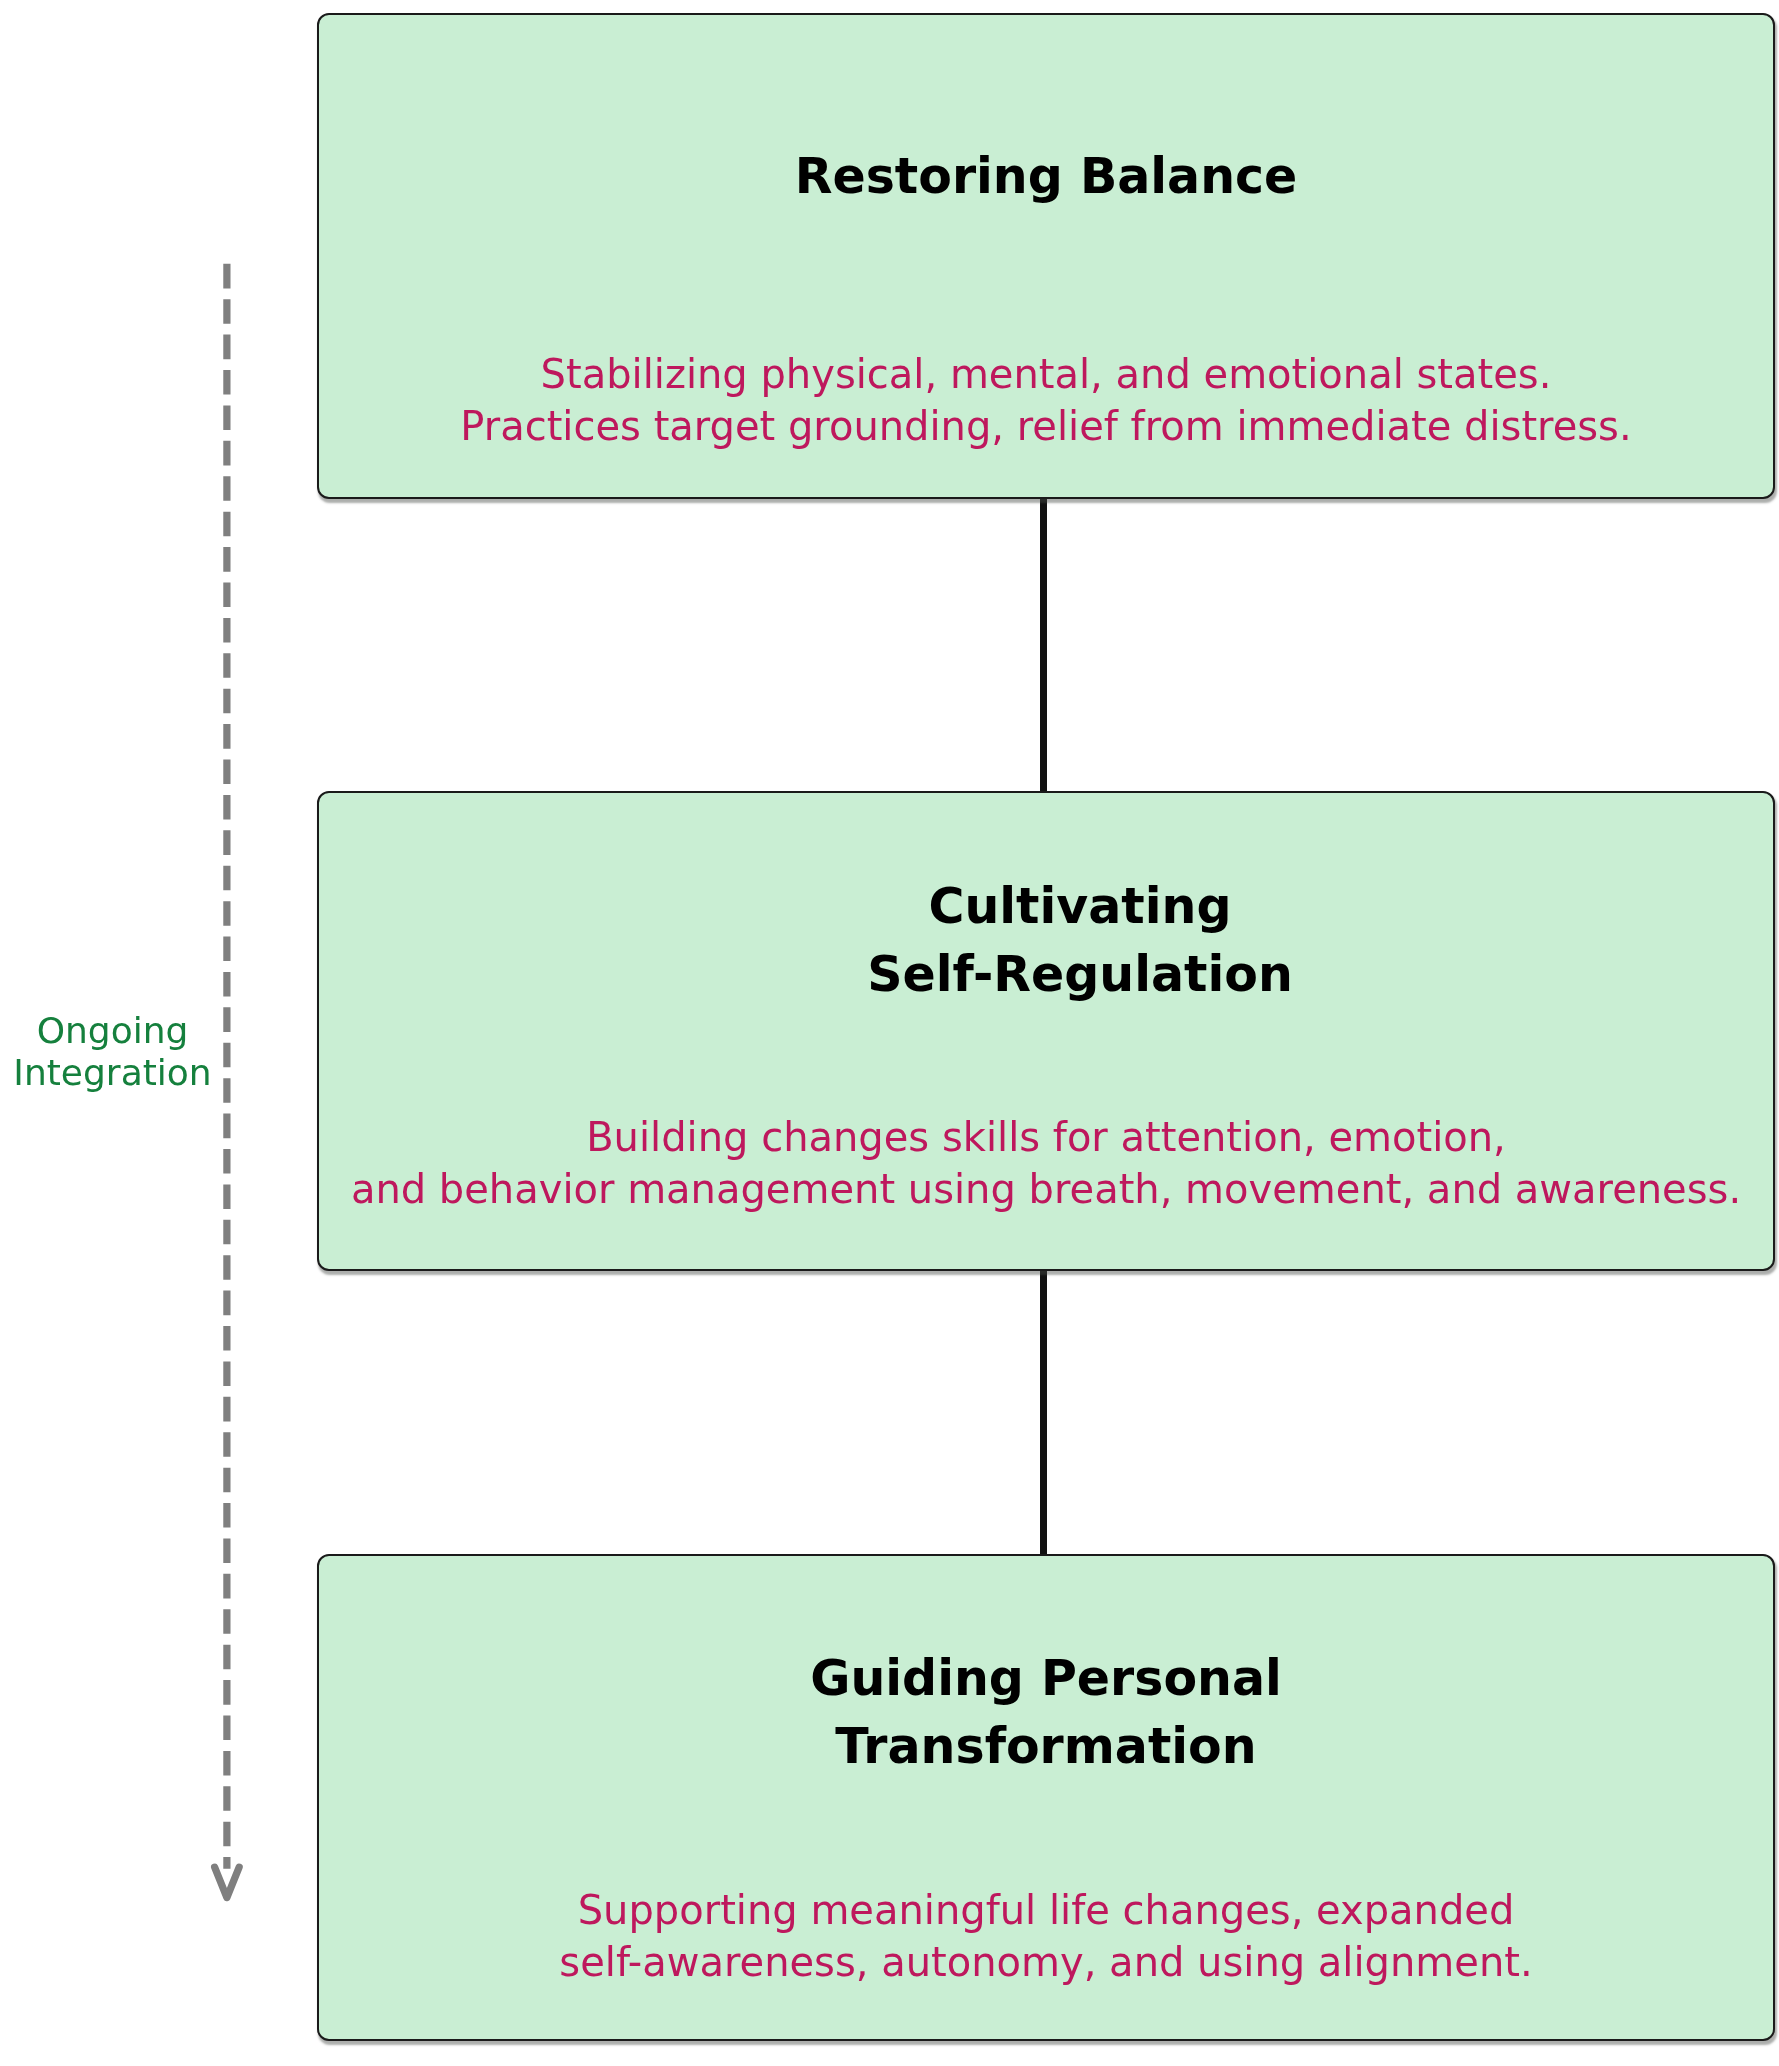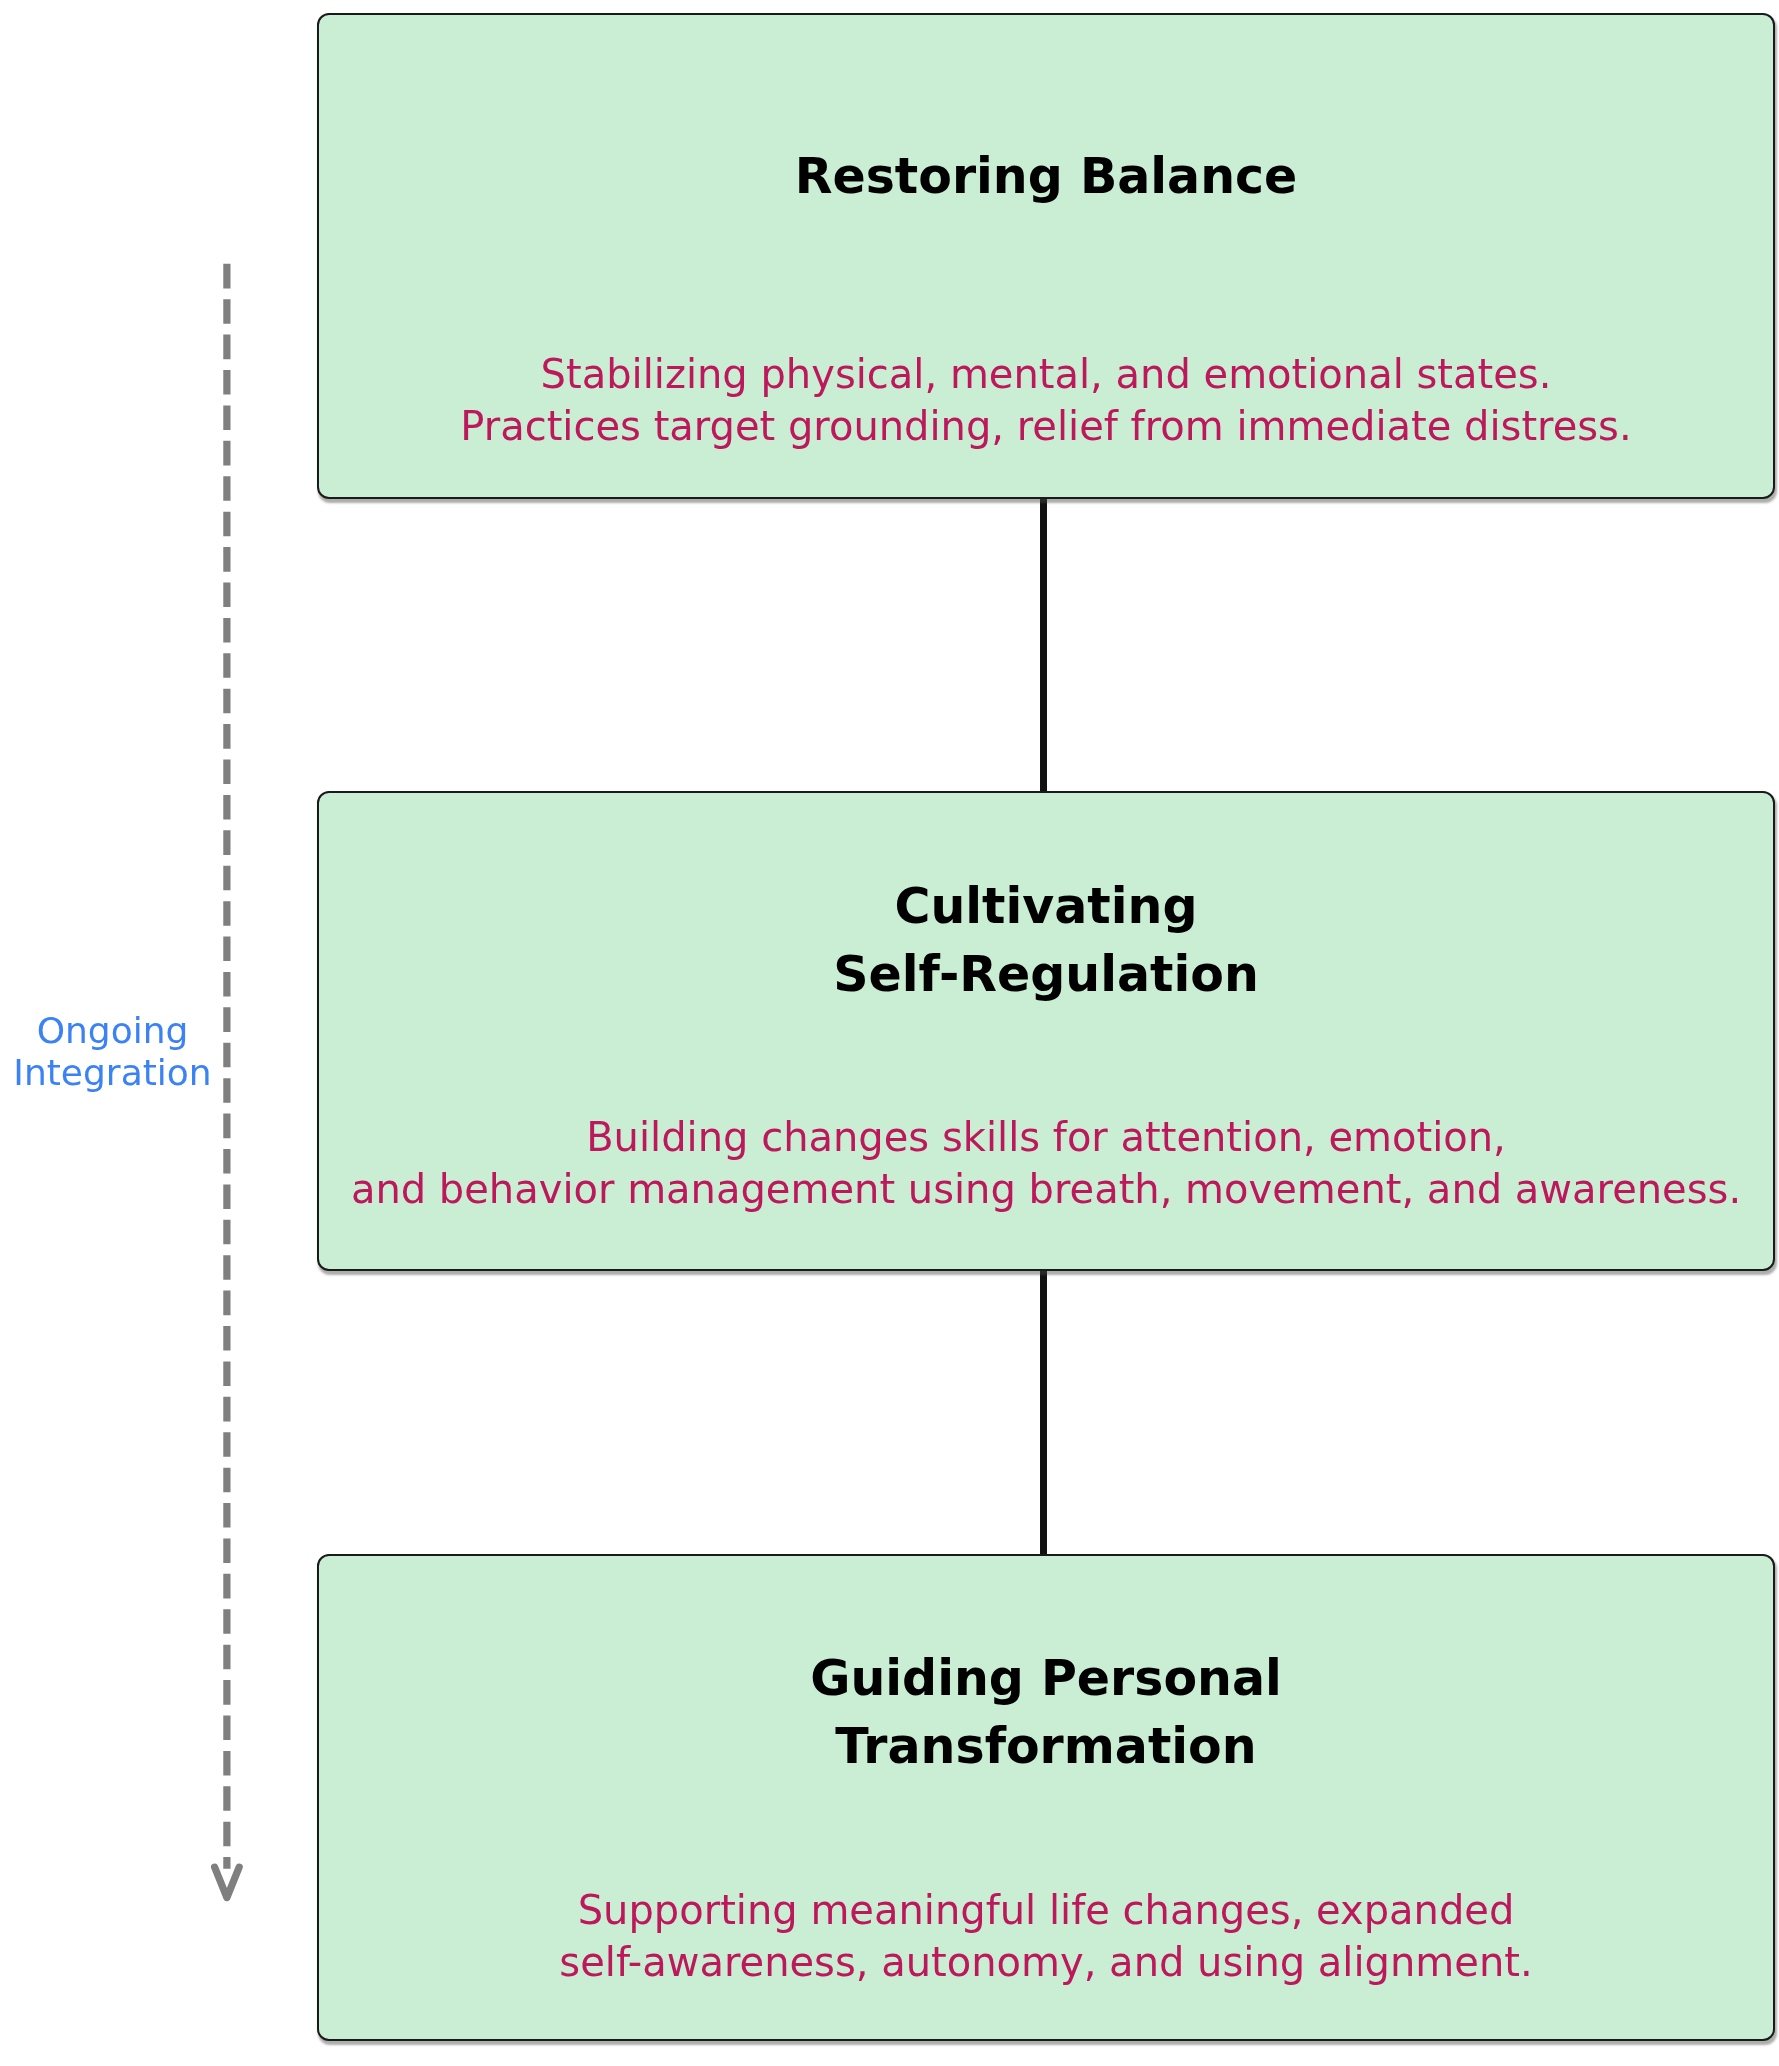--- a/index.html
+++ b/index.html
@@ -35,21 +35,21 @@
     transform: translate(-50%, -50%);
     width: max-content;
     text-align: center;
     white-space: pre-line;
     font-size: 49px;
     font-weight: bold;
     color: #000000;
     line-height: 1.38;
   }
   .stage-box-1 .stage-title { top: 162px; }
-  .stage-box-2 .stage-title { top: 148px; }
+  .stage-box-2 .stage-title { top: 148px; margin-left: 34px; }
   .stage-box-3 .stage-title { top: 157px; }
 
   .stage-desc {
     position: absolute;
     left: 50%;
     transform: translate(-50%, -50%);
     width: max-content;
     text-align: center;
     white-space: pre-line;
     font-size: 40px;
@@ -82,21 +82,21 @@
 
   .side-label {
     position: absolute;
     left: 0;
     top: 1052px;
     transform: translateY(-50%);
     width: 225px;
     text-align: center;
     white-space: pre-line;
     font-size: 36px;
-    color: #3b82f6;
+    color: #15803d;
     line-height: 1.17;
   }
 </style>
 </head>
 <body>
 
 <div class="canvas">
 
   <svg class="integration-arrow-svg" viewBox="0 0 2462 2859" xmlns="http://www.w3.org/2000/svg">
     <line x1="314" y1="365" x2="314" y2="2586" stroke="#7f7f7f" stroke-width="10" stroke-linecap="butt" stroke-dasharray="34 15"></line>

